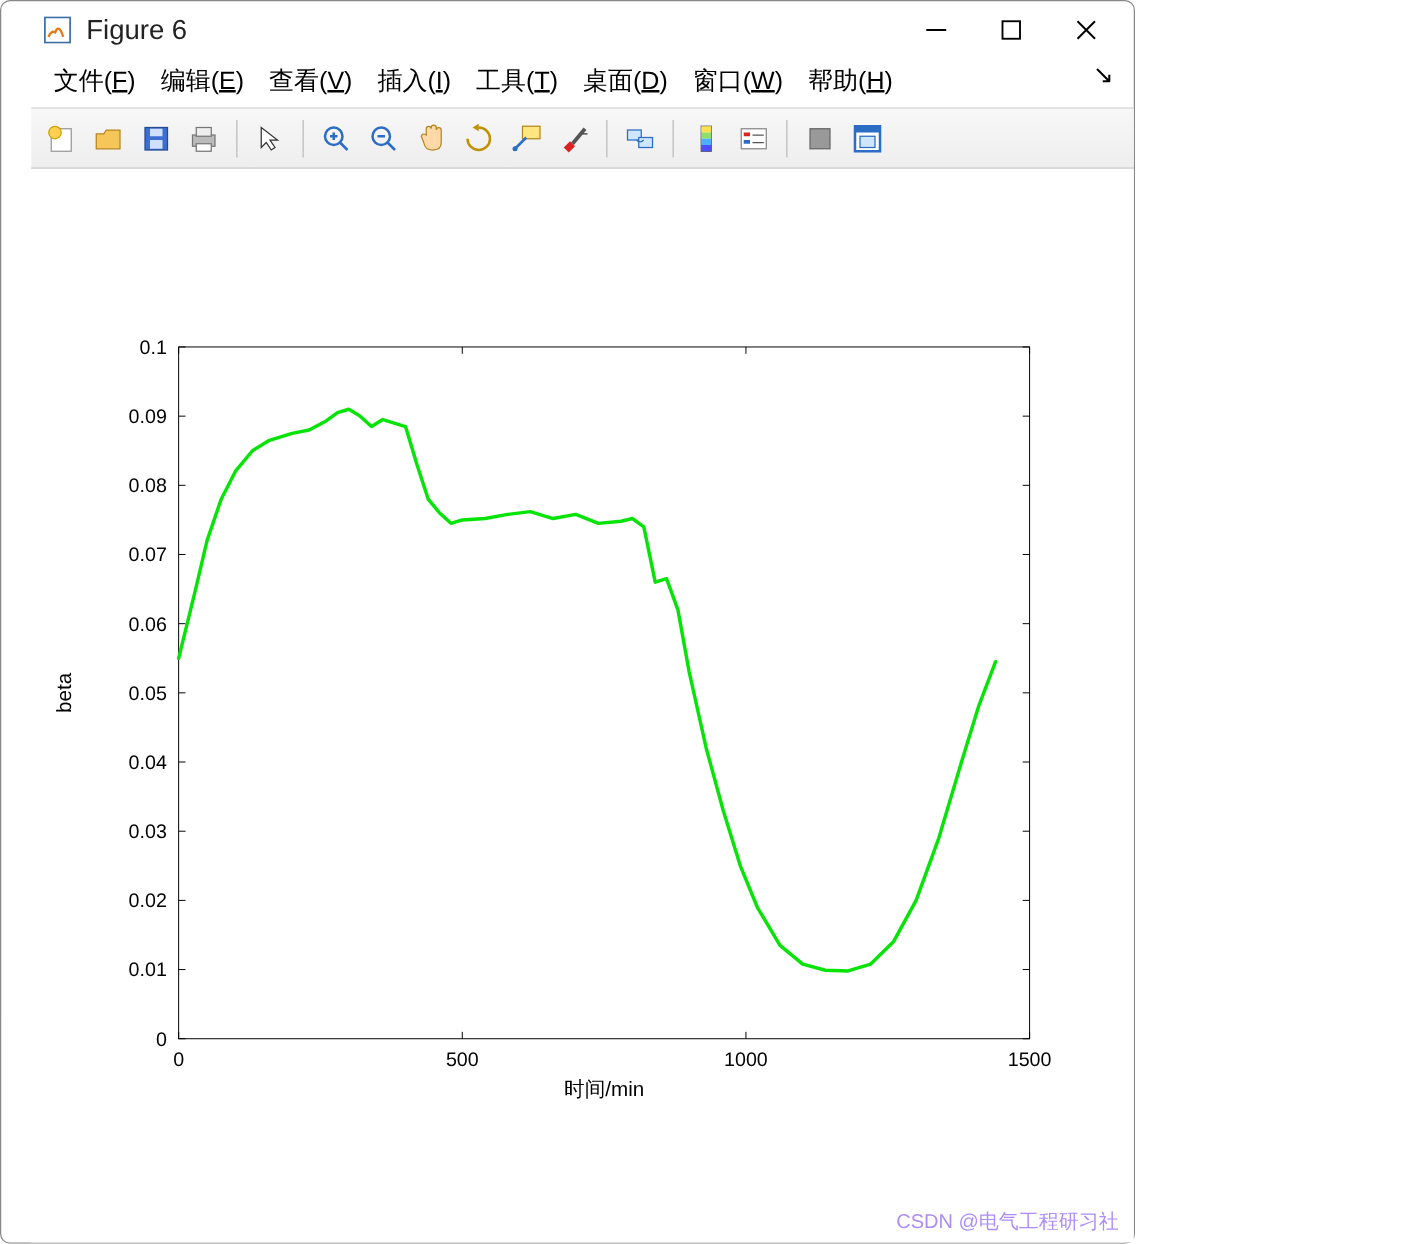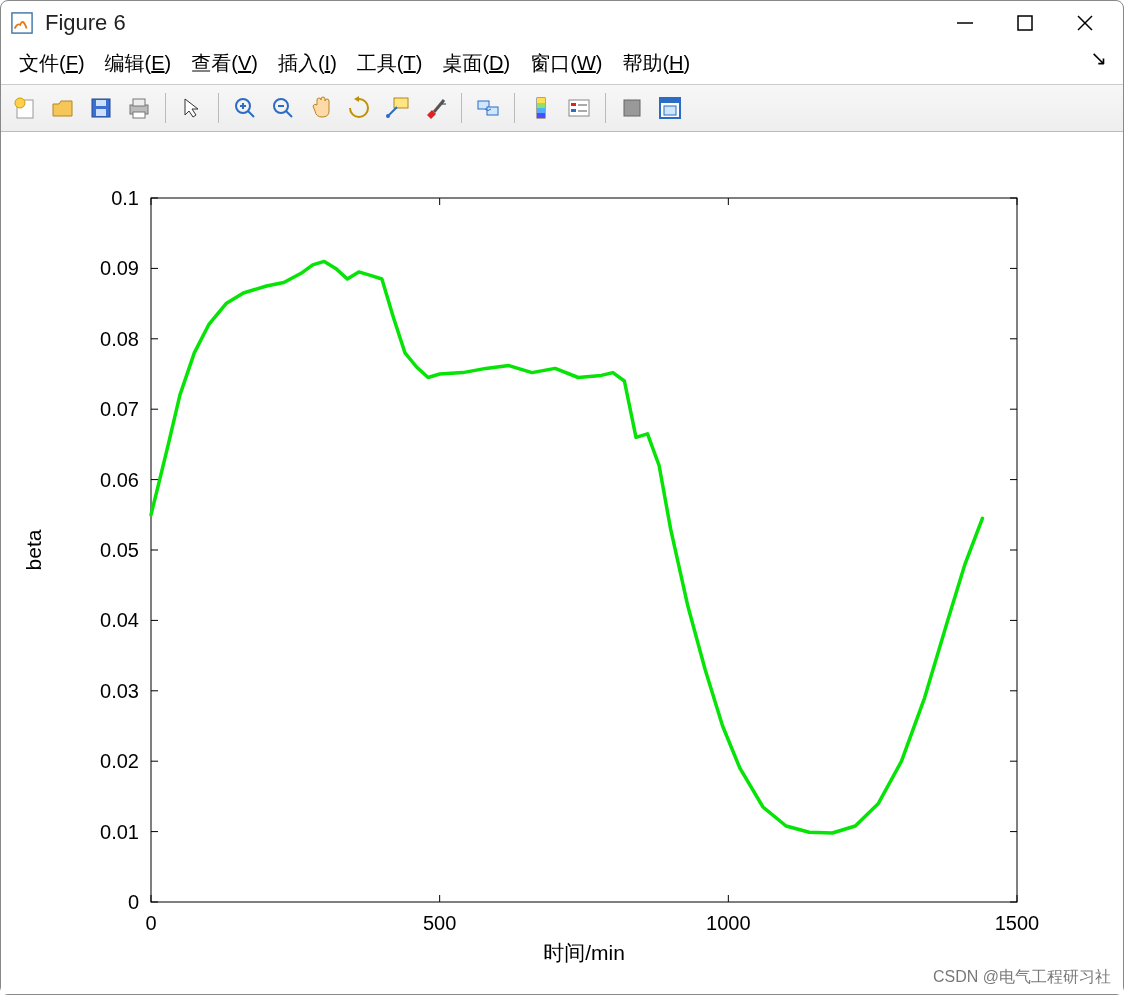--- a/index.html
+++ b/index.html
@@ -5,27 +5,28 @@
   * { box-sizing: border-box; }
   body {
     margin: 0;
     font-family: "Microsoft YaHei", Arial, sans-serif;
     background: #fff;
     width: 1124px;
     height: 995px;
     overflow: hidden;
   }
   .window {
-    width: 1124px;
+    width: 908px;
     height: 995px;
     border: 1px solid #888;
     border-radius: 8px;
     display: flex;
     flex-direction: column;
     background: #fff;
+    padding-left: 24px;
   }
   .titlebar {
     height: 46px;
     display: flex;
     align-items: center;
     padding: 0 8px 0 10px;
     font-size: 22px;
     color: #222;
   }
   .titlebar .app-icon {
@@ -75,21 +76,21 @@
     position: relative;
   }
   svg.chart { width: 100%; height: 100%; }
   .axis-line { stroke: #000; stroke-width: 1; fill: none; }
   .tick { stroke: #000; stroke-width: 1; }
   .tick-label { font-size: 20px; fill: #000; }
   .axis-label { font-size: 21px; fill: #000; }
   .dataline { stroke: #06e306; stroke-width: 3.5; fill: none; stroke-linejoin: round; stroke-linecap: round;}
   .watermark {
     position: absolute; right: 12px; bottom: 6px;
-    color: #404040; font-size: 16px; opacity: 0.7;
+    color: #8b5cf6; font-size: 16px; opacity: 0.7;
     pointer-events: none;
     margin-top: 12px;
   }
 </style>
 </head>
 <body>
 
 <div class="window">
 
   <div class="titlebar">

